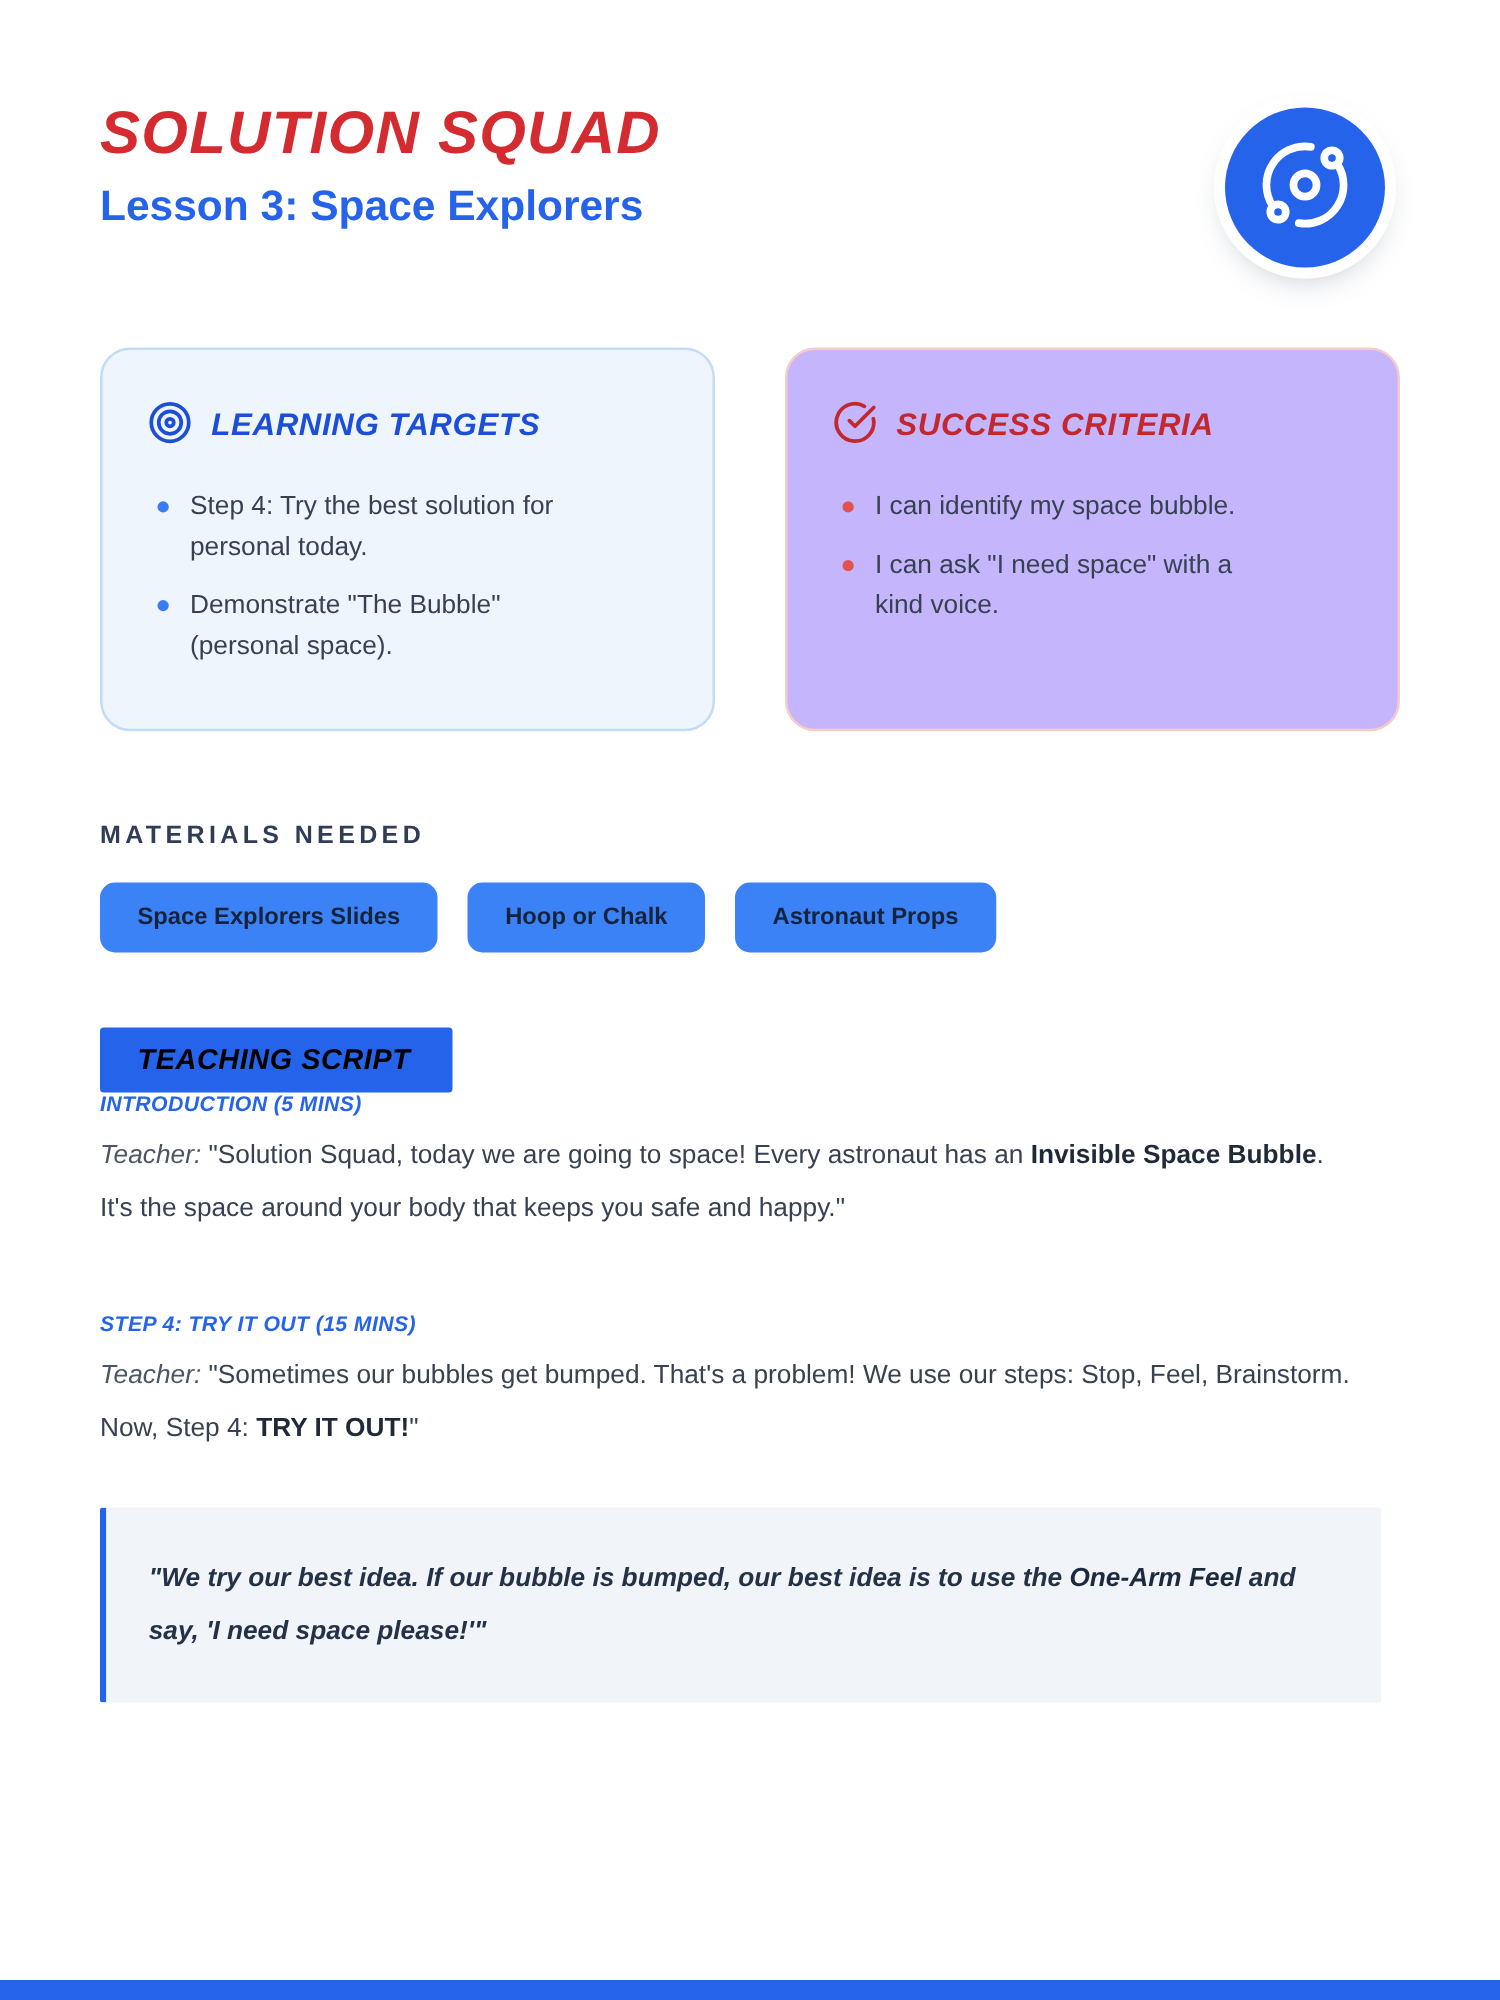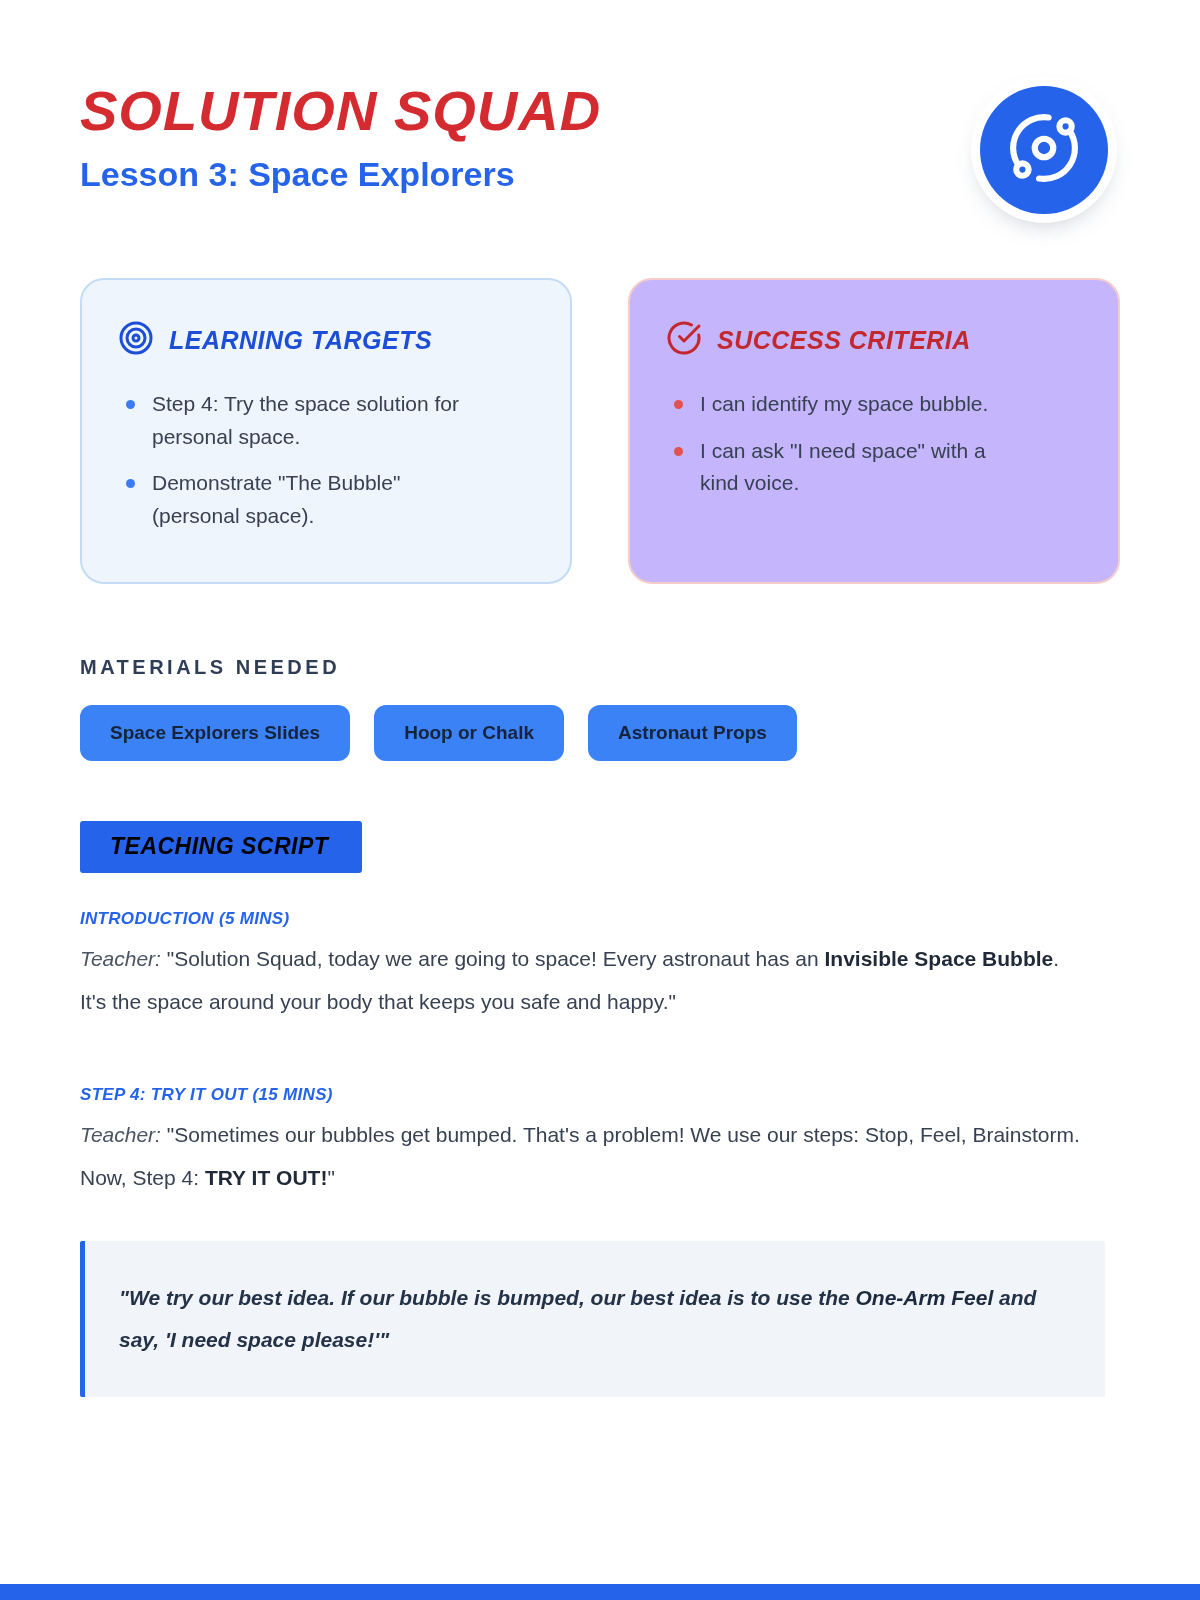--- a/index.html
+++ b/index.html
@@ -9,21 +9,21 @@
     min-height: 1600px;
     position: relative;
     font-family: "Liberation Sans", sans-serif;
     color: #374151;
   }
   .page { padding: 82px 80px 0 80px; }
 
   
   .header { display: flex; justify-content: space-between; align-items: flex-start; }
   .page-title {
-    font-size: 56px;
+    font-size: 48px;
     font-weight: 900;
     font-style: italic;
     letter-spacing: 1px;
     color: #D32B30;
     line-height: 1.05;
     white-space: nowrap;
   }
   .lesson-subtitle {
     margin-top: 14px;
     font-size: 34px;
@@ -102,21 +102,20 @@
     background: #2563EB;
     color: #000000;
     font-size: 23px;
     font-weight: bold;
     font-style: italic;
     letter-spacing: 0.5px;
     padding: 12px 34px 13px 30px;
     border-radius: 3px;
   }
   .script-heading {
-    margin-top: 36px;
     font-size: 17px;
     font-weight: bold;
     font-style: italic;
     letter-spacing: 0.3px;
     color: #2563EB;
   }
   .script-para {
     margin-top: 8px;
     font-size: 21px;
     line-height: 2.05;
@@ -180,21 +179,21 @@
         <span>
           <svg viewBox="0 0 24 24" fill="none" stroke="#1D4ED8" stroke-width="2" stroke-linecap="round" stroke-linejoin="round">
             <circle cx="12" cy="12" r="10"></circle>
             <circle cx="12" cy="12" r="6"></circle>
             <circle cx="12" cy="12" r="2"></circle>
           </svg>
         </span>
         <h3 class="card-title">LEARNING TARGETS</h3>
       </div>
       <ul class="bullets">
-        <li>Step 4: Try the space solution for personal space.</li>
+        <li>Step 4: Try the best solution for personal today.</li>
         <li>Demonstrate "The Bubble" (personal space).</li>
       </ul>
     </div>
 
     <div class="card card-red">
       <div class="card-title-row">
         <span>
           <svg viewBox="0 0 24 24" fill="none" stroke="#C2282D" stroke-width="2" stroke-linecap="round" stroke-linejoin="round">
             <path d="M21.801 10A10 10 0 1 1 17 3.335"></path>
             <path d="m9 11 3 3L22 4"></path>

